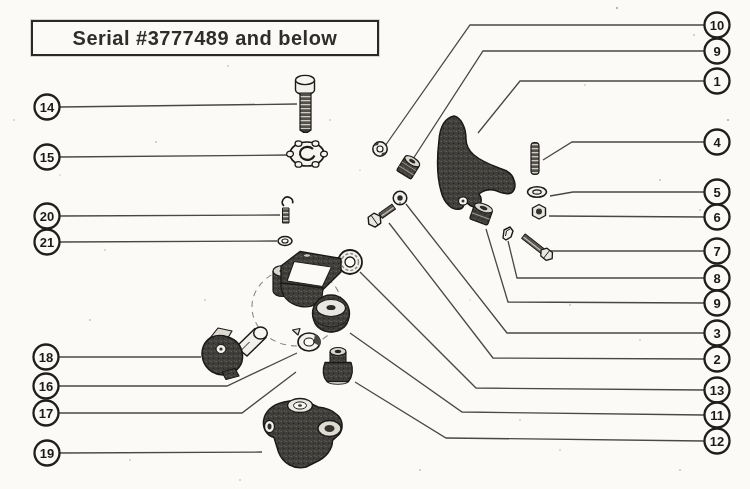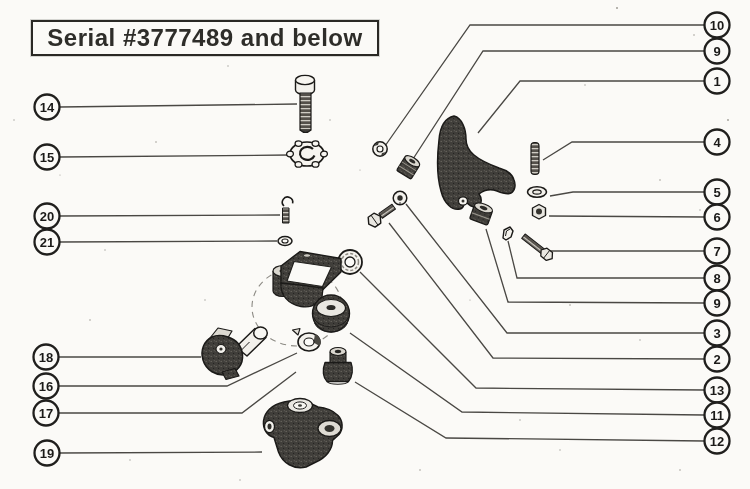--- a/index.html
+++ b/index.html
@@ -7,21 +7,21 @@
   .page{
     position:relative; width:750px; height:489px; margin:0 auto;
     background:var(--paper); overflow:hidden;
     font-family:"Liberation Sans", sans-serif;
   }
   .page svg{position:absolute; inset:0;}
   .title-box{
     position:absolute; left:31px; top:20px; width:344px; height:32px;
     border:2.5px solid #2a2925; background:var(--paper);
     display:flex; align-items:center; justify-content:center;
-    font-weight:bold; font-size:24px; letter-spacing:0.5px; color:#2e2d29;
+    font-weight:bold; font-size:20px; letter-spacing:0.5px; color:#2e2d29;
     box-shadow:0 0 0 1px rgba(45,44,40,.18);
     z-index:2;
   }
   .leader{fill:none; stroke:#4a4844; stroke-width:1.3;}
   .callout-circle{fill:var(--paper); stroke:#201f1d; stroke-width:2.3;}
   .callout-num{
     font-family:"Liberation Sans",sans-serif; font-weight:bold; font-size:13px;
     fill:#1b1a18; text-anchor:middle;
   }
 </style>

